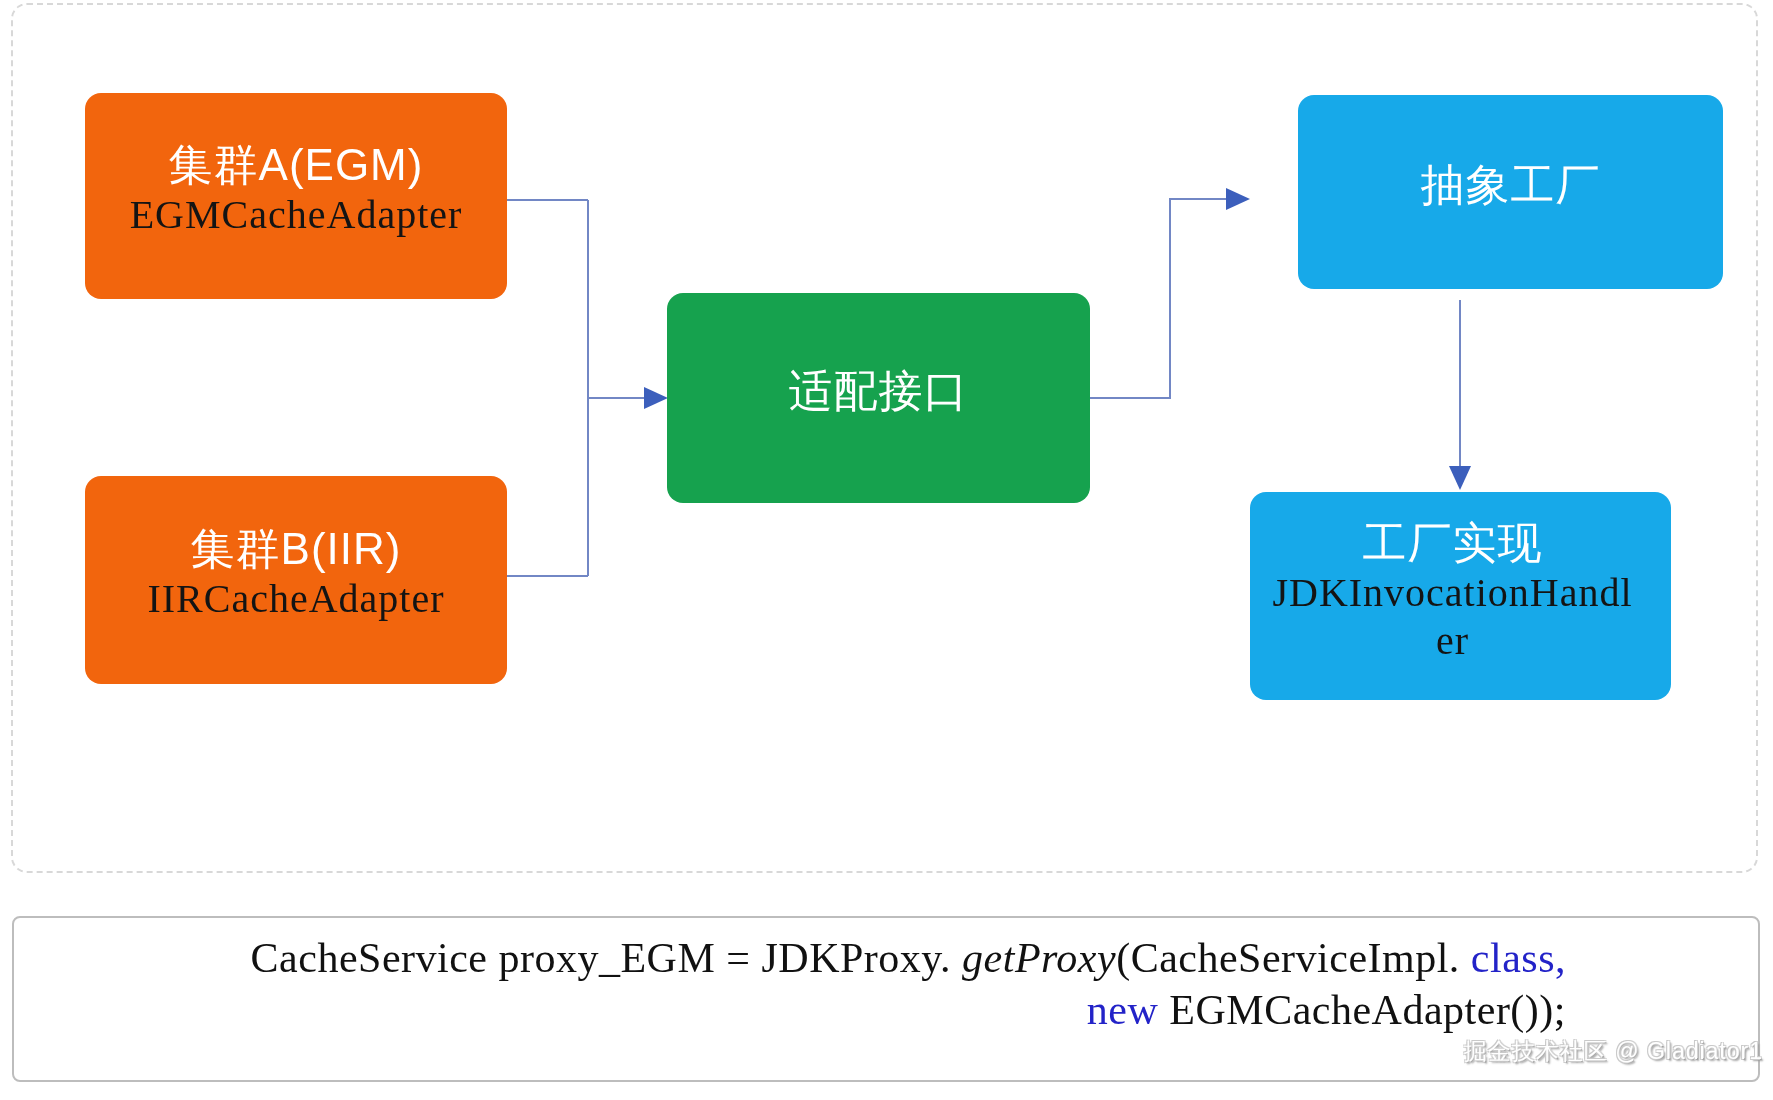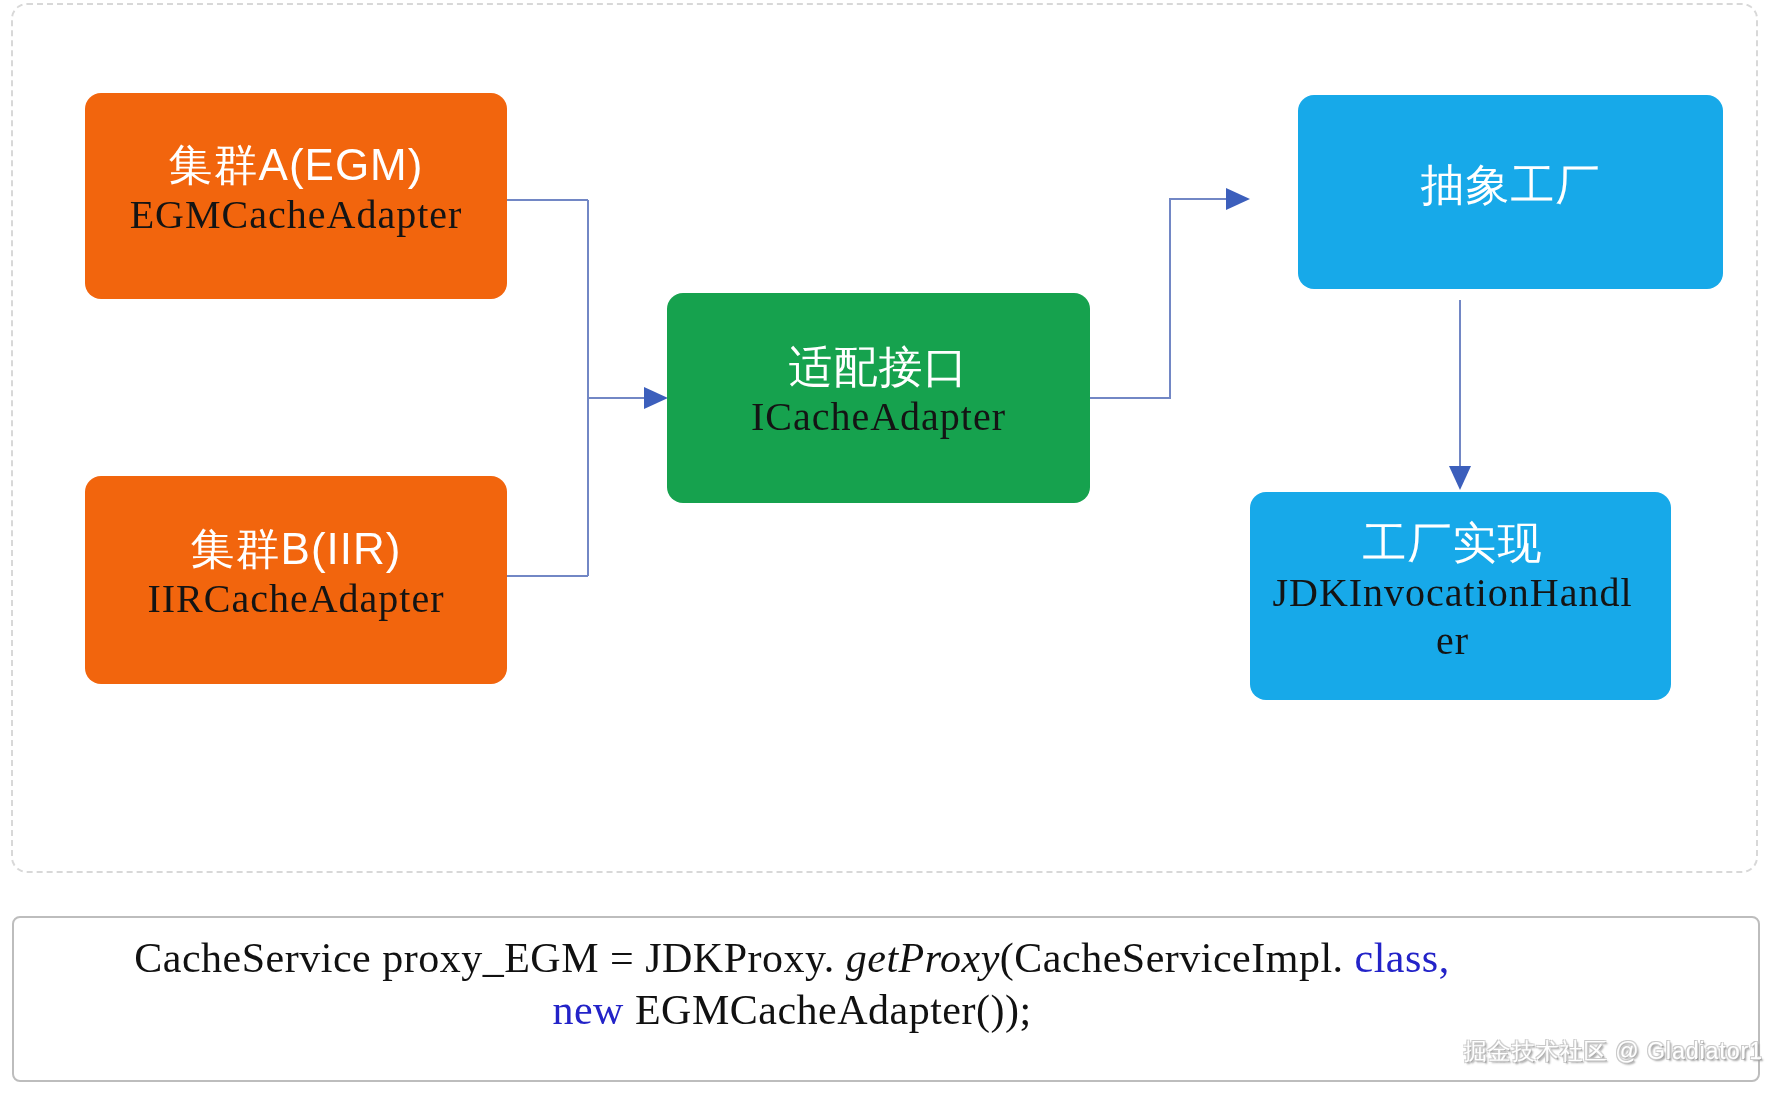--- a/index.html
+++ b/index.html
@@ -34,21 +34,21 @@
   .n-clusterB{left:85px;top:476px;width:422px;height:208px;}
   .n-adapter{left:667px;top:293px;width:423px;height:210px;}
   .n-factory{left:1250px;top:95px;width:425px;height:194px;margin-left:48px;}
   .n-factoryImpl{left:1250px;top:492px;width:421px;height:208px;padding:0 32px 10px 16px;}
   
   .wires{position:absolute;left:0;top:0;width:1773px;height:1100px;pointer-events:none;}
   
   .code-panel{
     position:absolute;left:12px;top:916px;width:1748px;height:166px;
     box-sizing:border-box;border:2px solid #bdbdbd;border-radius:8px;
-    background:#ffffff;text-align:center;padding:14px 192px 0 4px;
+    background:#ffffff;text-align:right;padding:14px 192px 0 4px;
   }
   .code-line{
     font-family:"Liberation Serif",serif;font-size:42px;line-height:52px;
     color:#111111;white-space:pre;letter-spacing:0.5px;
   }
   .code-italic{font-style:italic;}
   .code-keyword{color:#2323c8;}
   
   .watermark{
     position:absolute;right:10px;top:1036px;font-size:23px;letter-spacing:1px;
@@ -85,21 +85,20 @@
     <div class="node-sub">EGMCacheAdapter</div>
   </div>
 
   <div class="node node-orange n-clusterB">
     <div class="node-title">集群B(IIR)</div>
     <div class="node-sub">IIRCacheAdapter</div>
   </div>
 
   <div class="node node-green n-adapter">
     <div class="node-title">适配接口</div>
-    <div class="node-sub">ICacheAdapter</div>
   </div>
 
   <div class="node node-blue n-factory">
     <div class="node-title">抽象工厂</div>
   </div>
 
   <div class="node node-blue n-factoryImpl">
     <div class="node-title">工厂实现</div>
     <div class="node-sub">JDKInvocationHandler</div>
   </div>

